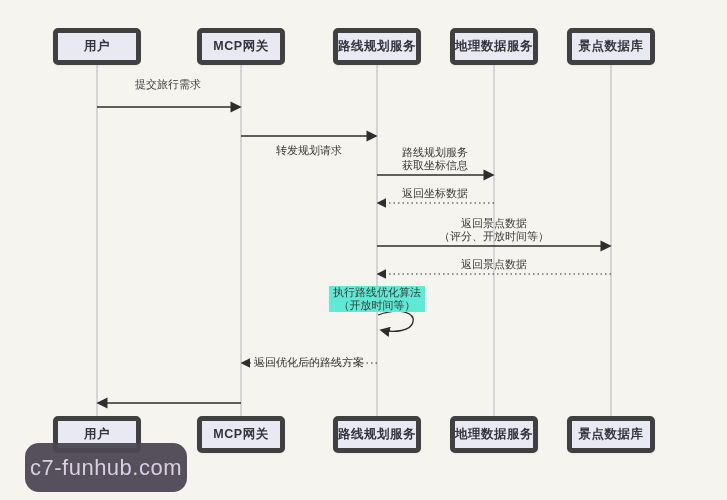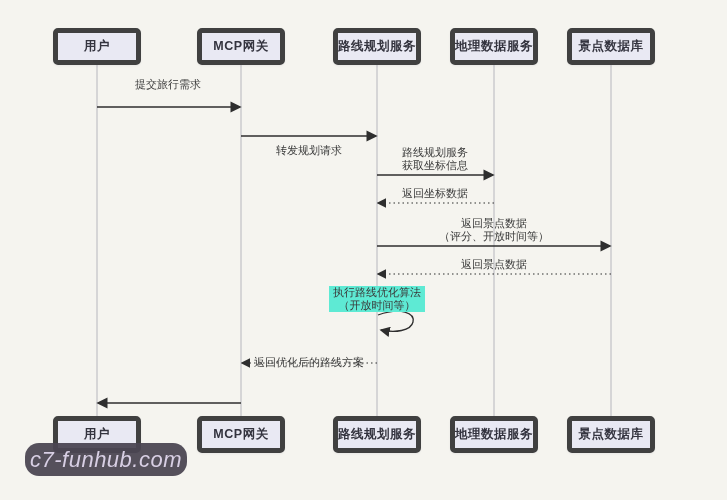--- a/index.html
+++ b/index.html
@@ -35,26 +35,25 @@
     text-align:center;
     font-size:11px;line-height:13px;color:#3a3a3a;
     white-space:nowrap;
     z-index:3;
   }
   .msg-label span{display:block;}
   .msg-label.on-line{background:#5eead4;padding:0 4px;}
   .watermark{
     position:absolute;
     left:25px;top:443px;
-    width:162px;height:33px;
+    width:162px;height:49px;
     background:rgba(74,69,82,0.94);
     border-radius:14px;
     display:flex;align-items:center;justify-content:center;
     z-index:5;
-    font-style:italic;
   }
   .watermark span{
     color:#d8cfe4;font-size:22px;letter-spacing:.5px;
   }
 </style>
 </head>
 <body>
 
 <div class="stage">
 

